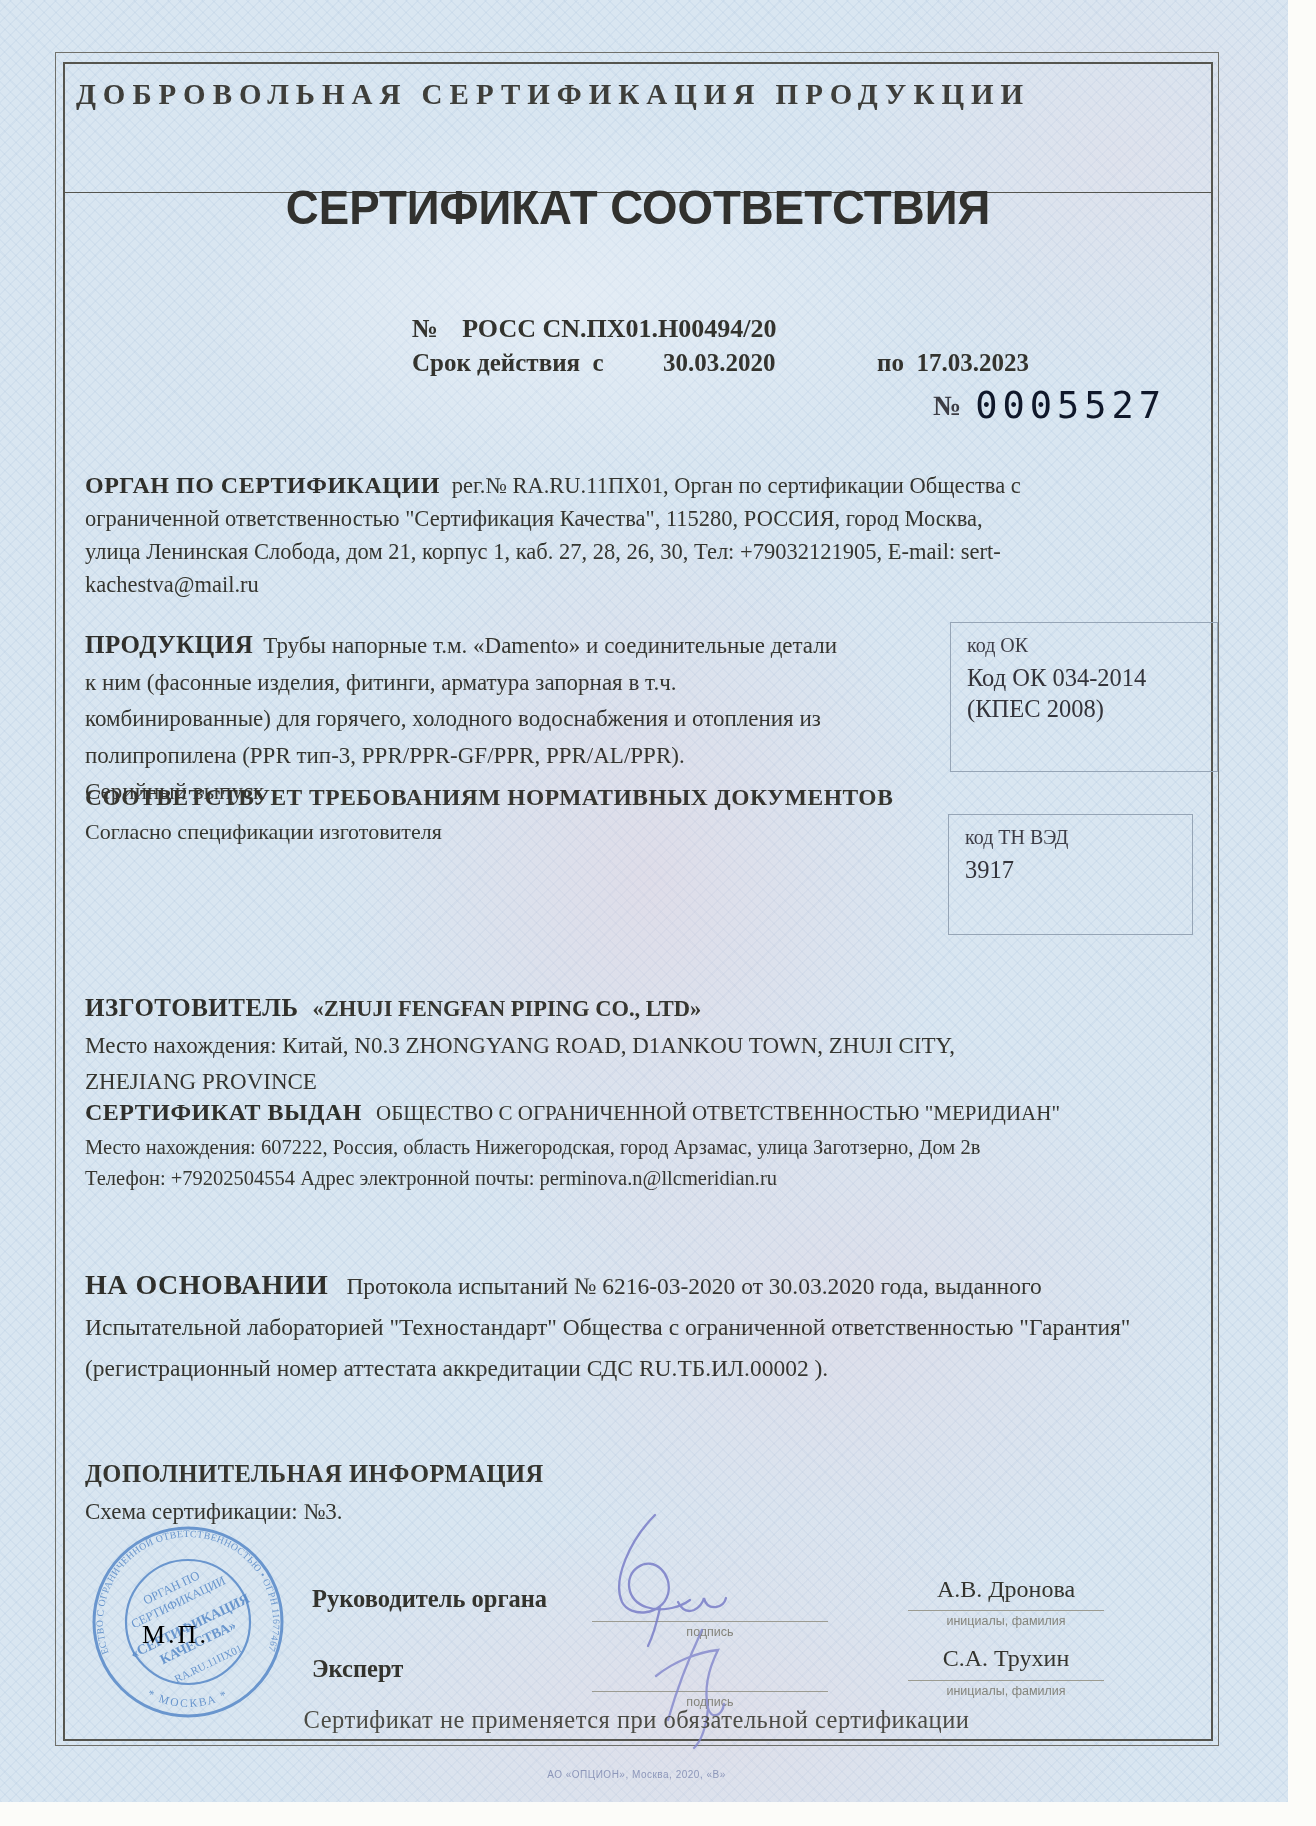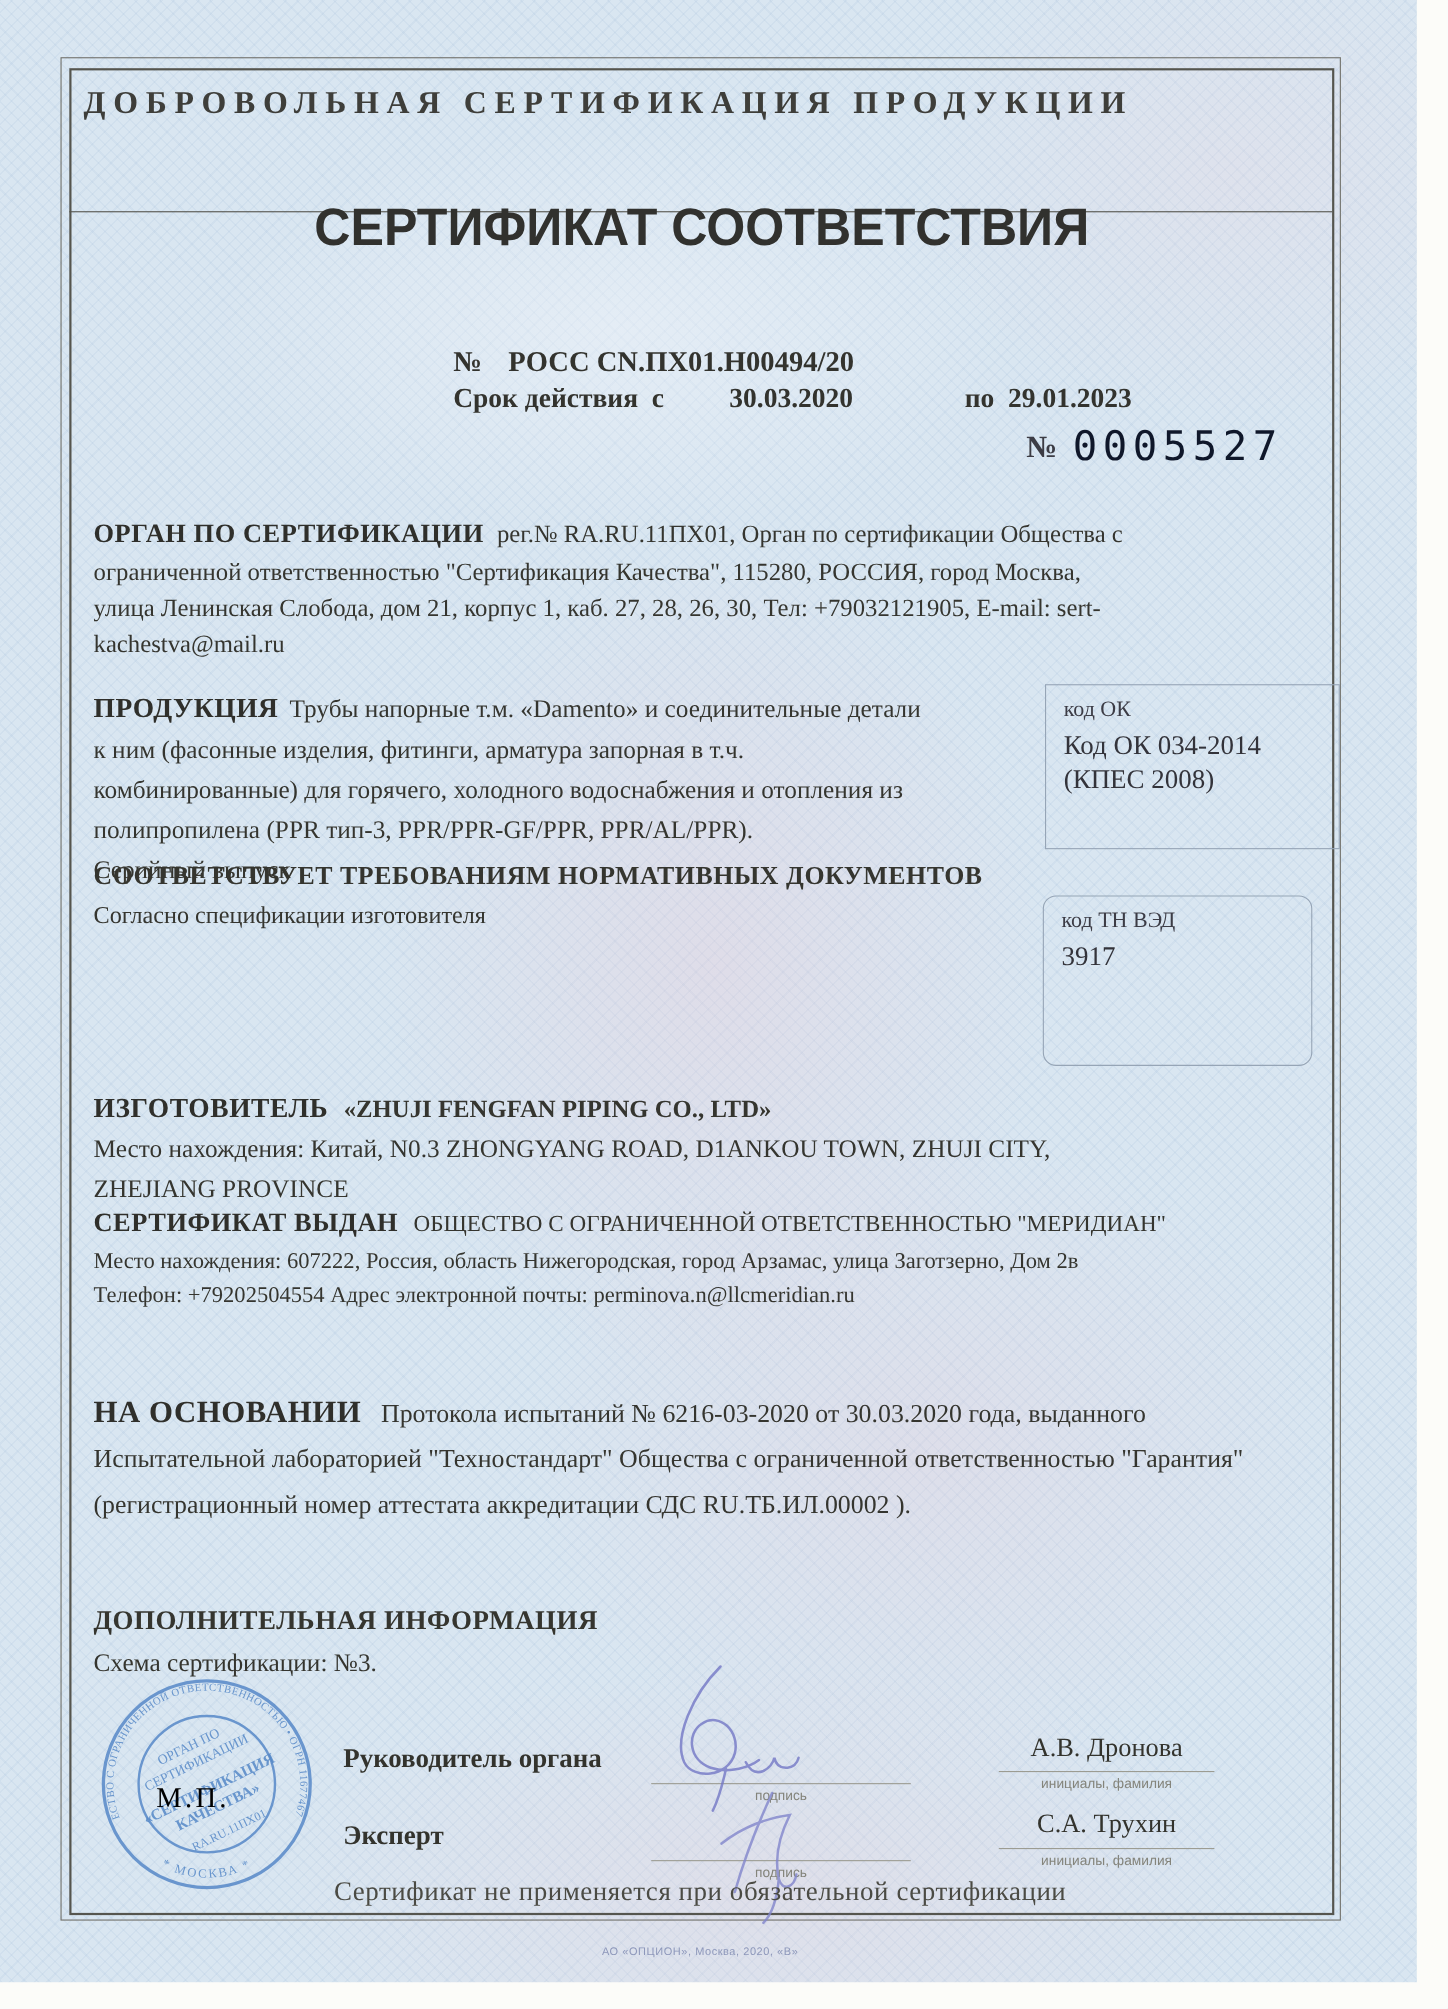--- a/index.html
+++ b/index.html
@@ -36,21 +36,21 @@
                letter-spacing:5px;color:#0f172a;vertical-align:-3px;}
   .sec{position:absolute;color:#35352f;}
   .sec b.lbl{letter-spacing:.5px;color:#2f2f2b;}
   .sec-organ{left:85px;top:446px;width:952px;font-size:22.5px;line-height:33px;}
   .sec-organ b.lbl{font-size:24px;margin-right:12px;}
   .sec-product{left:85px;top:604px;width:762px;font-size:23px;line-height:36.5px;}
   .sec-product b.lbl{font-size:25px;margin-right:10px;}
   .serial{display:block;}
   .codebox{position:absolute;border:1.3px solid #96a5b6;box-sizing:border-box;padding:11px 16px;}
   .box-ok{left:950px;top:622px;width:268px;height:150px;}
-  .box-tnved{left:948px;top:814px;width:245px;height:155px;border-radius:12px;}
+  .box-tnved{left:948px;top:814px;width:245px;height:121px;}
   .box-label{font-size:20px;color:#3c3c46;}
   .box-line{font-size:24.5px;line-height:31px;margin-top:5px;color:#33333a;}
   .box-line2{font-size:24.5px;line-height:31px;color:#33333a;}
   .sec-conform{left:85px;top:784px;width:900px;}
   .conform-head{font-weight:bold;font-size:23.5px;letter-spacing:.5px;}
   .conform-sub{font-size:22px;margin-top:8px;}
   .sec-manuf{left:85px;top:990px;width:1105px;font-size:23px;line-height:36.5px;}
   .sec-manuf b.lbl{font-size:25px;margin-right:14px;}
   .manuf-name{font-weight:bold;font-size:22.5px;}
   .sec-issued{left:85px;top:1098px;width:1110px;font-size:20.5px;line-height:28px;}
@@ -100,21 +100,21 @@
   <div class="banner-divider"></div>
 
   <div class="banner">ДОБРОВОЛЬНАЯ СЕРТИФИКАЦИЯ ПРОДУКЦИИ</div>
   <div class="title">СЕРТИФИКАТ СООТВЕТСТВИЯ</div>
 
   <div class="abs cert-no"><span>№</span><span class="num">РОСС CN.ПХ01.Н00494/20</span></div>
 
   <div class="abs validity">
     <span class="v-label">Срок действия  с</span>
     <span class="v-from">30.03.2020</span>
-    <span class="v-to">по  29.01.2023</span>
+    <span class="v-to">по  17.03.2023</span>
   </div>
 
   <div class="abs form-no"><span class="sign">№</span><span class="form-digits">0005527</span></div>
 
   <p class="sec sec-organ"><b class="lbl">ОРГАН ПО СЕРТИФИКАЦИИ</b><span>рег.№ RA.RU.11ПХ01, Орган по сертификации Общества с ограниченной ответственностью "Сертификация Качества", 115280, РОССИЯ, город Москва, улица Ленинская Слобода, дом 21, корпус 1, каб. 27, 28, 26, 30, Тел: +79032121905, E-mail: sert-kachestva@mail.ru</span></p>
 
   <p class="sec sec-product"><b class="lbl">ПРОДУКЦИЯ</b><span>Трубы напорные т.м. «Damento» и соединительные детали к ним (фасонные изделия, фитинги, арматура запорная в т.ч. комбинированные) для горячего, холодного водоснабжения и отопления из полипропилена (PPR тип-3, PPR/PPR-GF/PPR, PPR/AL/PPR).</span><span class="serial">Серийный выпуск</span></p>
 
   <div class="codebox box-ok">
     <div class="box-label">код ОК</div>

